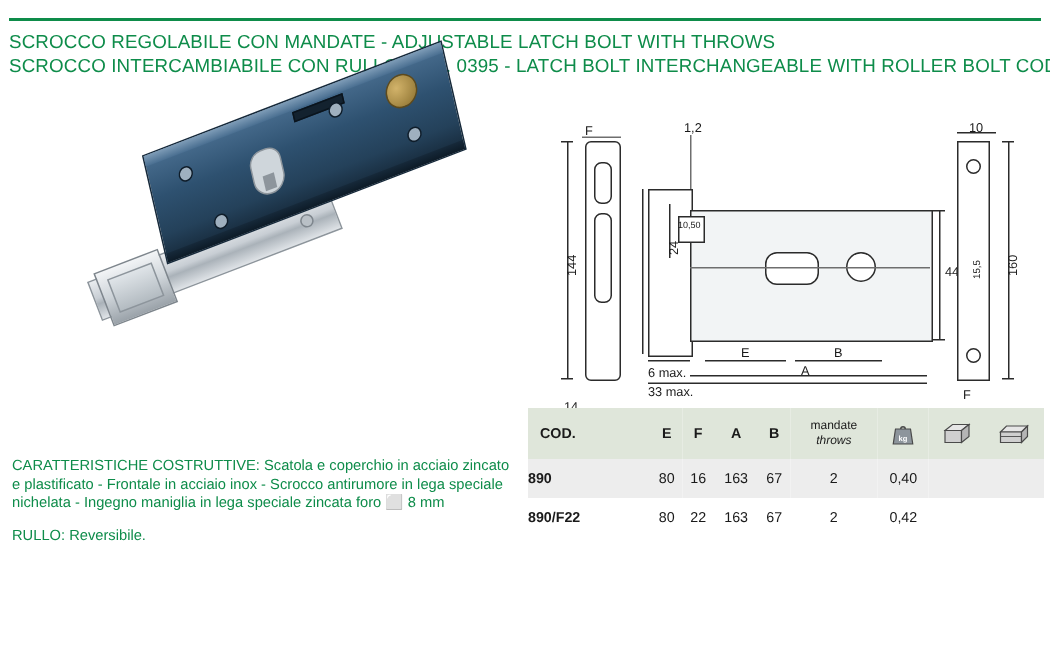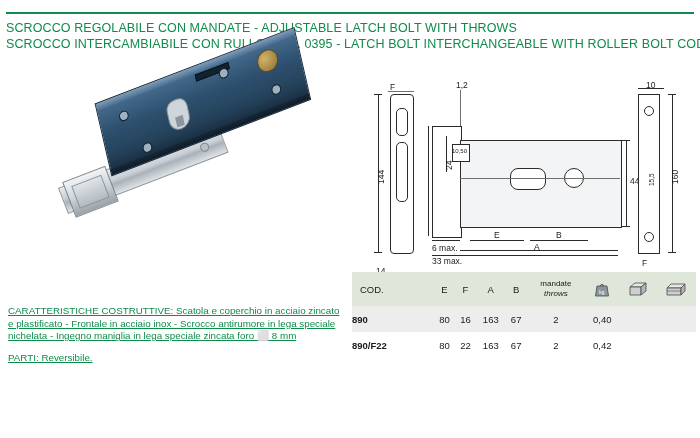--- a/index.html
+++ b/index.html
@@ -214,21 +214,21 @@
     width: 344px;
   }
   table {
     border-collapse: collapse;
     width: 344px;
     font-size: 9.5px;
   }
   thead th {
     background: #dfe6da;
     color: #1a1a1a;
-    font-weight: normal;
+    font-weight: bold;
     font-size: 9.5px;
     height: 34px;
     border: none;
     text-align: center;
     padding: 0 2px;
   }
   thead th.cod {
     text-align: left;
     padding-left: 8px;
     width: 72px;
@@ -262,21 +262,21 @@
   
   .desc {
     position: absolute;
     left: 8px;
     top: 305px;
     width: 336px;
     color: #0e8c4a;
     font-size: 9.8px;
     line-height: 12.6px;
   }
-  .desc p { margin: 0 0 9px 0; text-decoration: underline; }
+  .desc p { margin: 0 0 9px 0; }
 </style>
 </head>
 <body>
 
 <div class="page">
 
   <div class="top-rule"></div>
 
   <div class="title-block">
     <div class="title-line">SCROCCO REGOLABILE CON MANDATE - ADJUSTABLE LATCH BOLT WITH THROWS</div>
@@ -432,16 +432,16 @@
           <td>0,42</td>
           <td></td>
           <td></td>
         </tr>
       </tbody>
     </table>
   </div>
 
   <div class="desc">
     <p>CARATTERISTICHE COSTRUTTIVE: Scatola e coperchio in acciaio zincato e plastificato - Frontale in acciaio inox - Scrocco antirumore in lega speciale nichelata - Ingegno maniglia in lega speciale zincata foro ⬜ 8 mm</p>
-    <p>PARTI: Reversibile.</p>
+    <p>RULLO: Reversibile.</p>
   </div>
 
 </div>
 
 </body></html>

